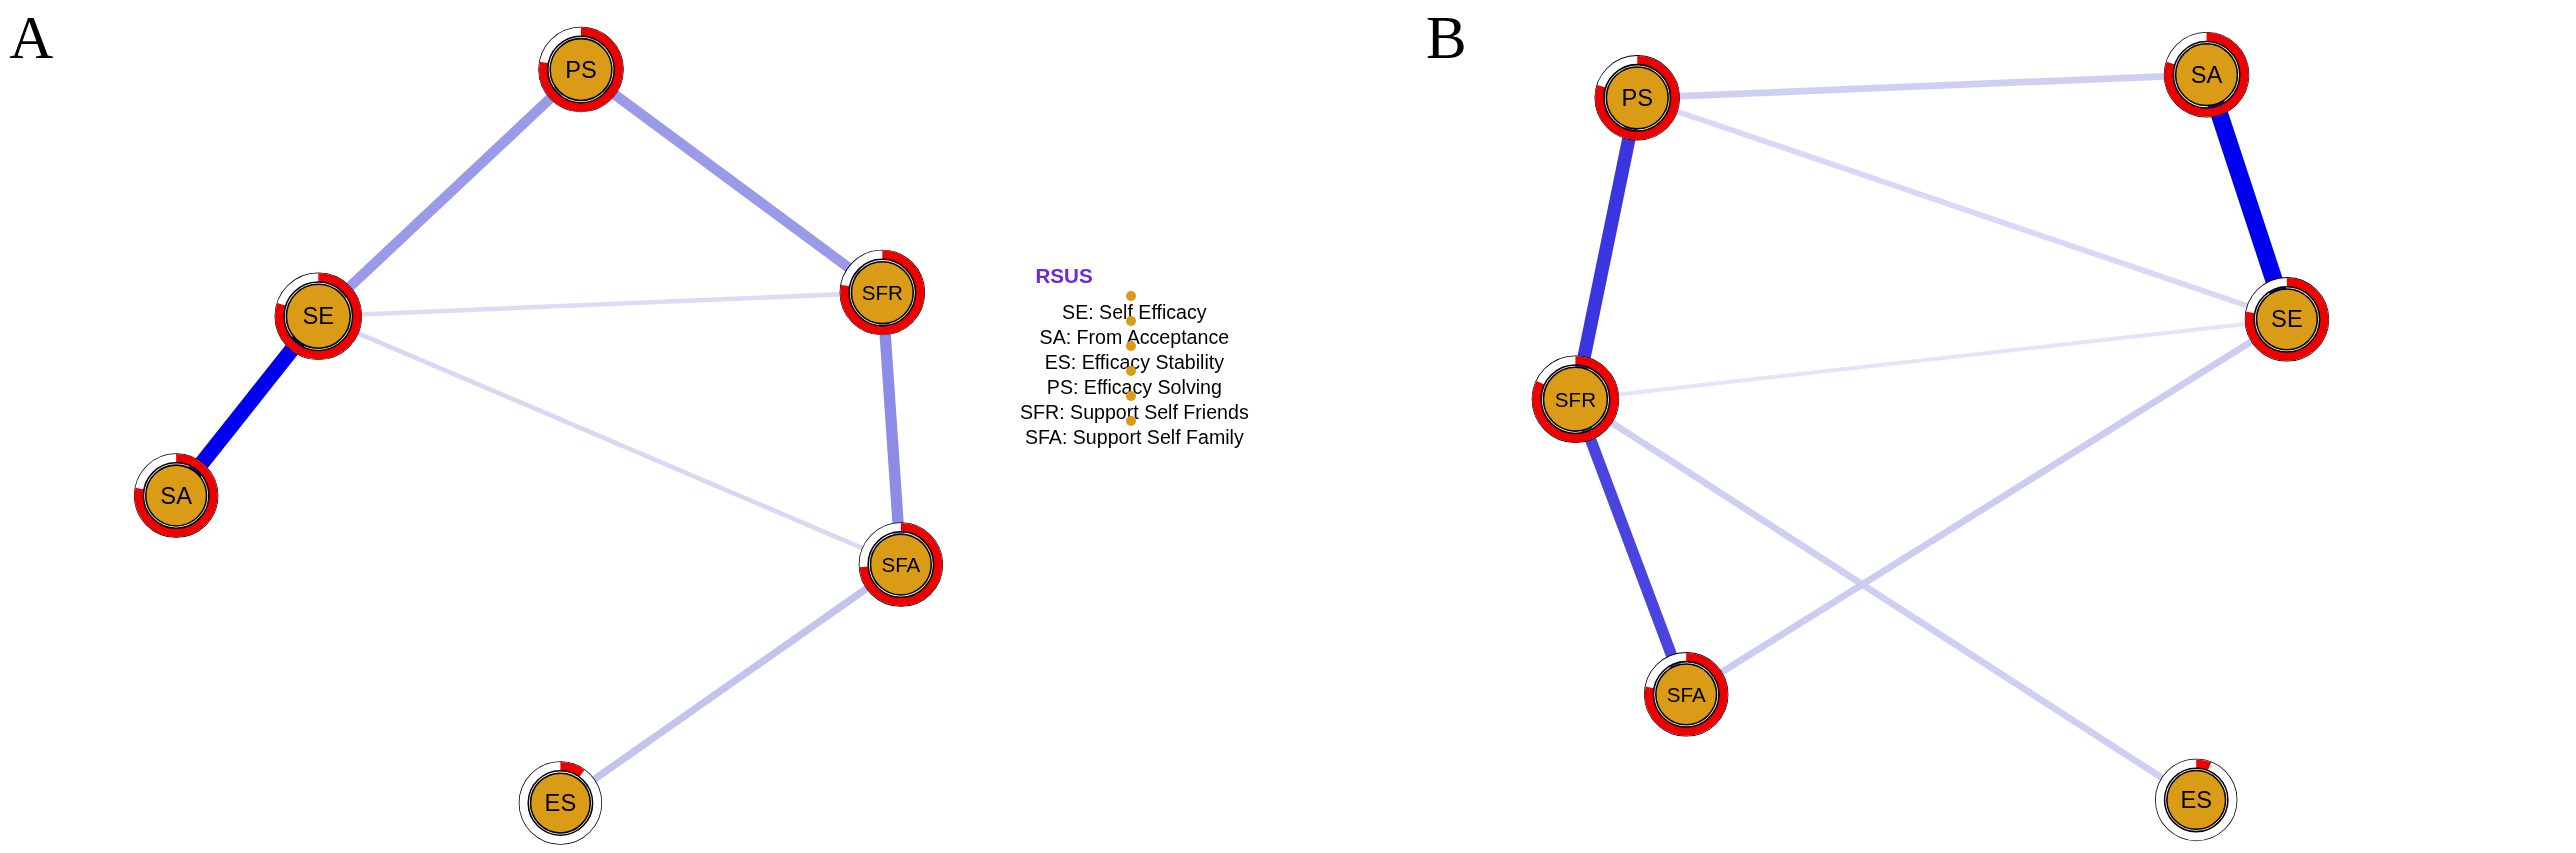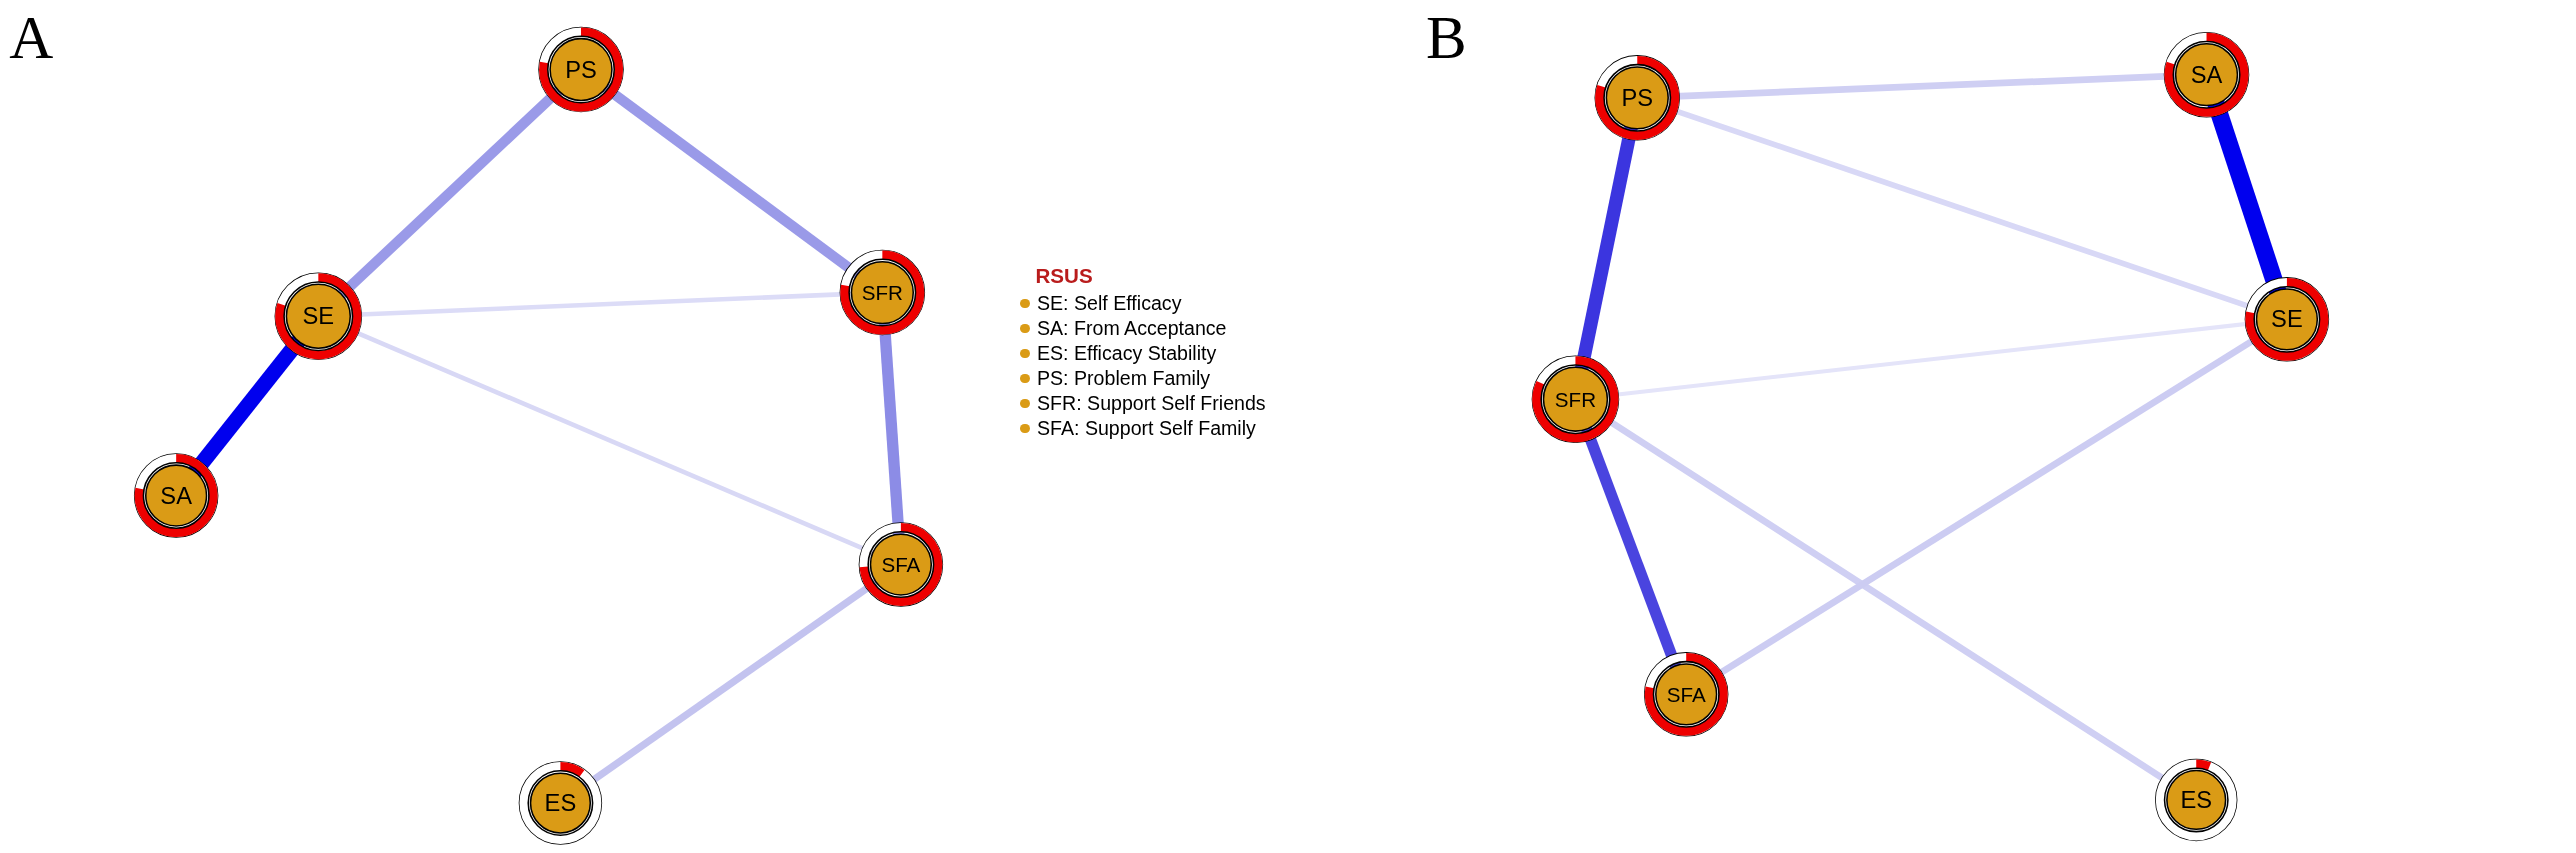--- a/index.html
+++ b/index.html
@@ -8,23 +8,23 @@
   .panel{position:absolute;top:0;height:853px;}
   #panel-a{left:0;width:1468px;}
   #panel-b{left:1391px;width:1476px;}
   .panel-letter{position:absolute;font-family:"Liberation Serif",serif;
        font-size:61px;line-height:1;color:#000;font-weight:400;}
   #letter-a{left:9.3px;top:7.2px;}
   #letter-b{left:35px;top:7.2px;}
   .net-svg{position:absolute;left:0;top:0;width:100%;height:853px;}
   .legend{position:absolute;}
   #legend-a{left:1020px;top:264px;}
-  .legend-title{font-size:20.6px;font-weight:bold;color:#b91c1c;
+  .legend-title{font-size:20.6px;font-weight:bold;color:#6d28d9;
        letter-spacing:0px;margin:0 0 3.1px 15.5px;font-family:"Liberation Sans",sans-serif;}
-  .legend-row{display:flex;align-items:center;height:25px;}
+  .legend-row{display:flex;align-items:center;height:25px;flex-direction:column;}
   .legend-dot{width:9.8px;height:9.8px;border-radius:50%;background:#DA9B16;
        margin-right:7.2px;flex:0 0 auto;}
   .legend-label{font-size:19.6px;color:#000;white-space:nowrap;
        font-family:"Liberation Sans",sans-serif;}
 </style>
 </head>
 <body>
 
 <div class="panel" id="panel-a">
   <div class="panel-letter" id="letter-a">A</div>
@@ -99,21 +99,21 @@
         <div class="legend-row">
           <span class="legend-dot" style="background: rgb(218, 155, 22);"></span>
           <span class="legend-label">SA: From Acceptance</span>
         </div>
         <div class="legend-row">
           <span class="legend-dot" style="background: rgb(218, 155, 22);"></span>
           <span class="legend-label">ES: Efficacy Stability</span>
         </div>
         <div class="legend-row">
           <span class="legend-dot" style="background: rgb(218, 155, 22);"></span>
-          <span class="legend-label">PS: Problem Family</span>
+          <span class="legend-label">PS: Efficacy Solving</span>
         </div>
         <div class="legend-row">
           <span class="legend-dot" style="background: rgb(218, 155, 22);"></span>
           <span class="legend-label">SFR: Support Self Friends</span>
         </div>
         <div class="legend-row">
           <span class="legend-dot" style="background: rgb(218, 155, 22);"></span>
           <span class="legend-label">SFA: Support Self Family</span>
         </div>
       </div>

